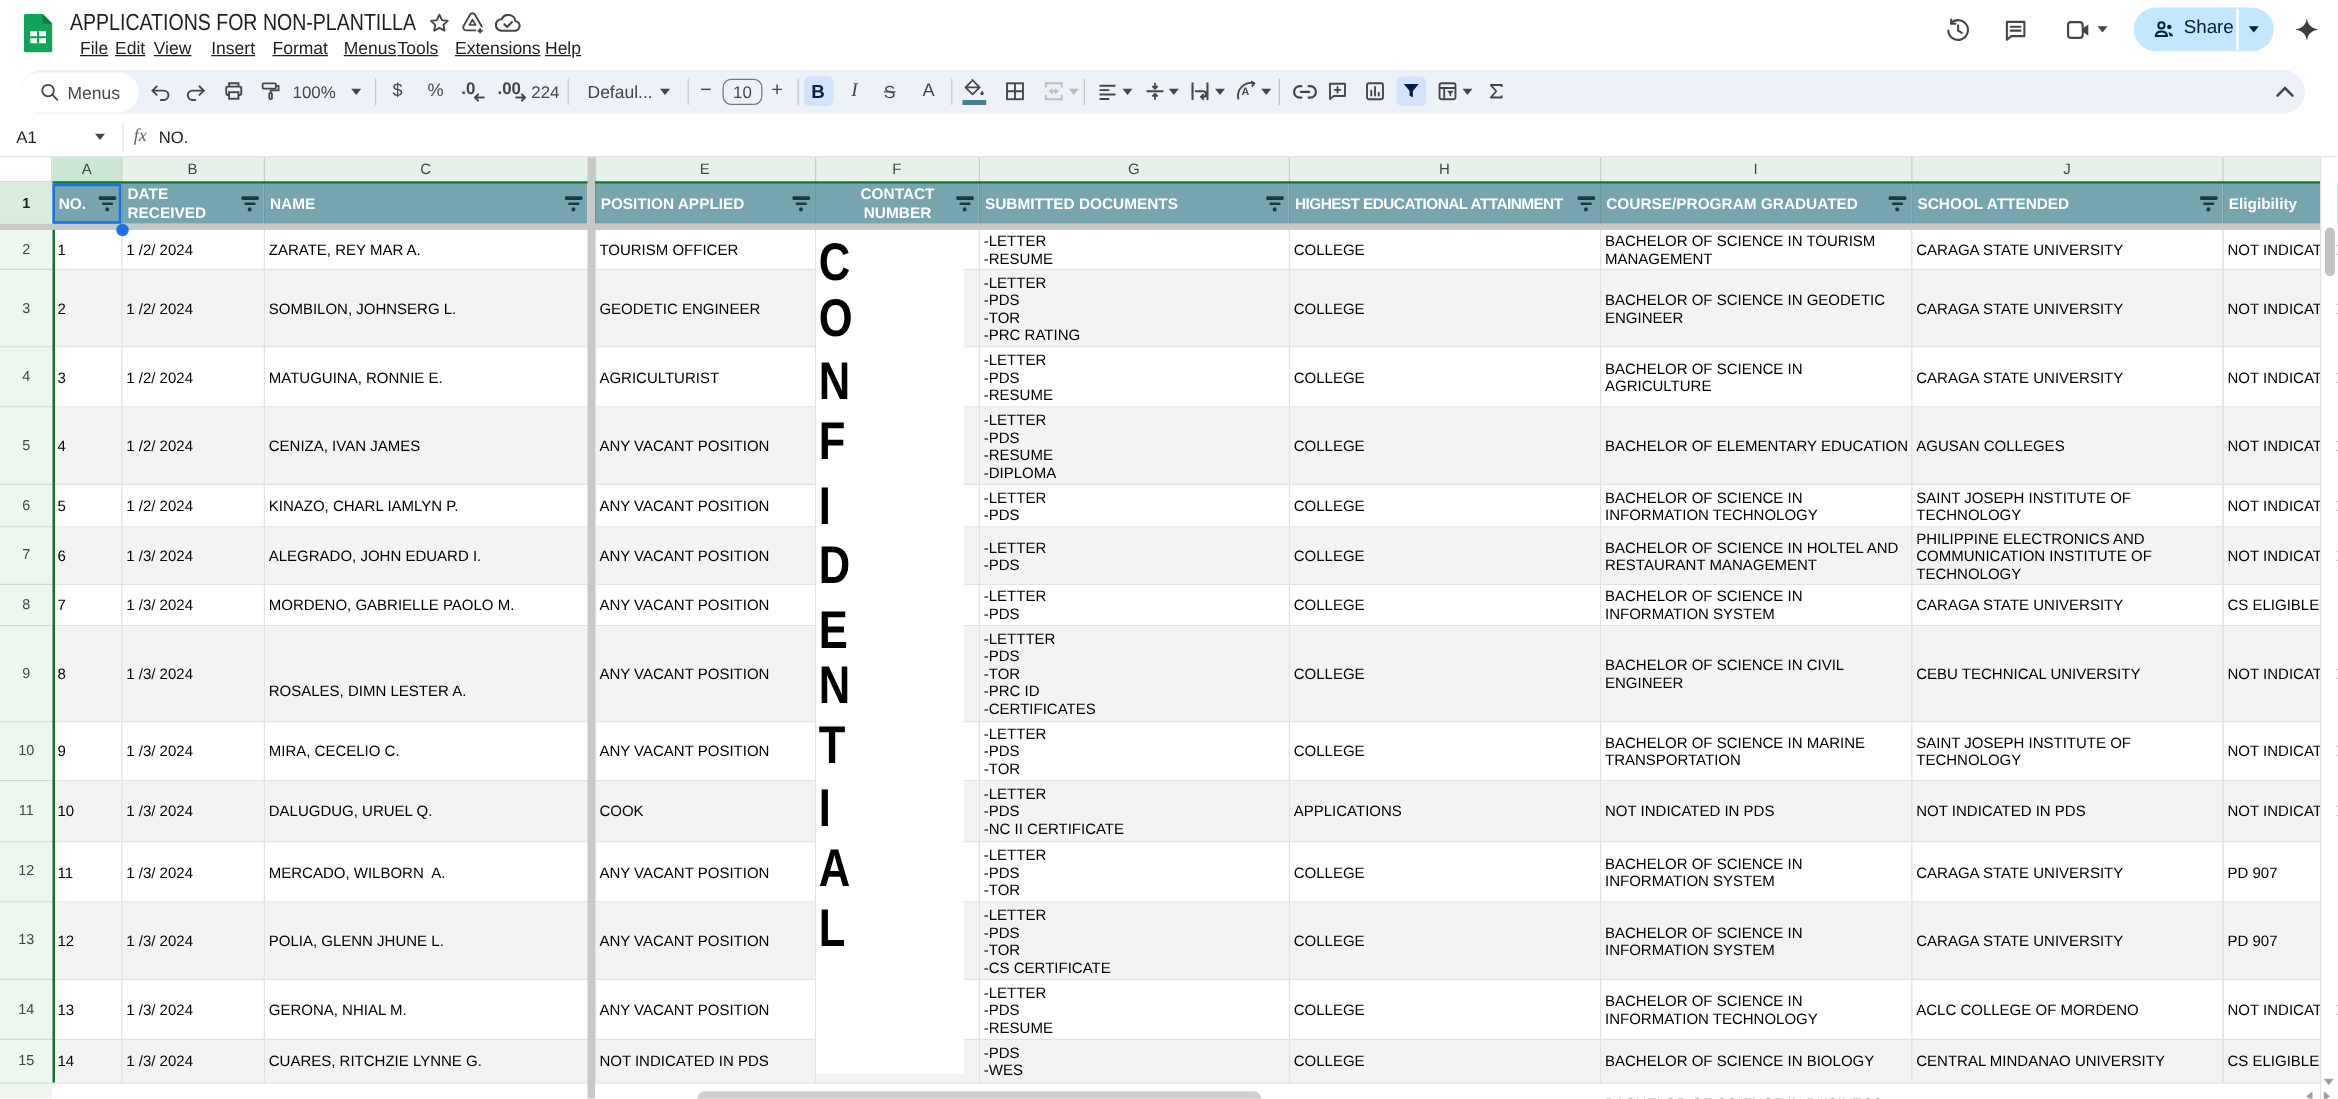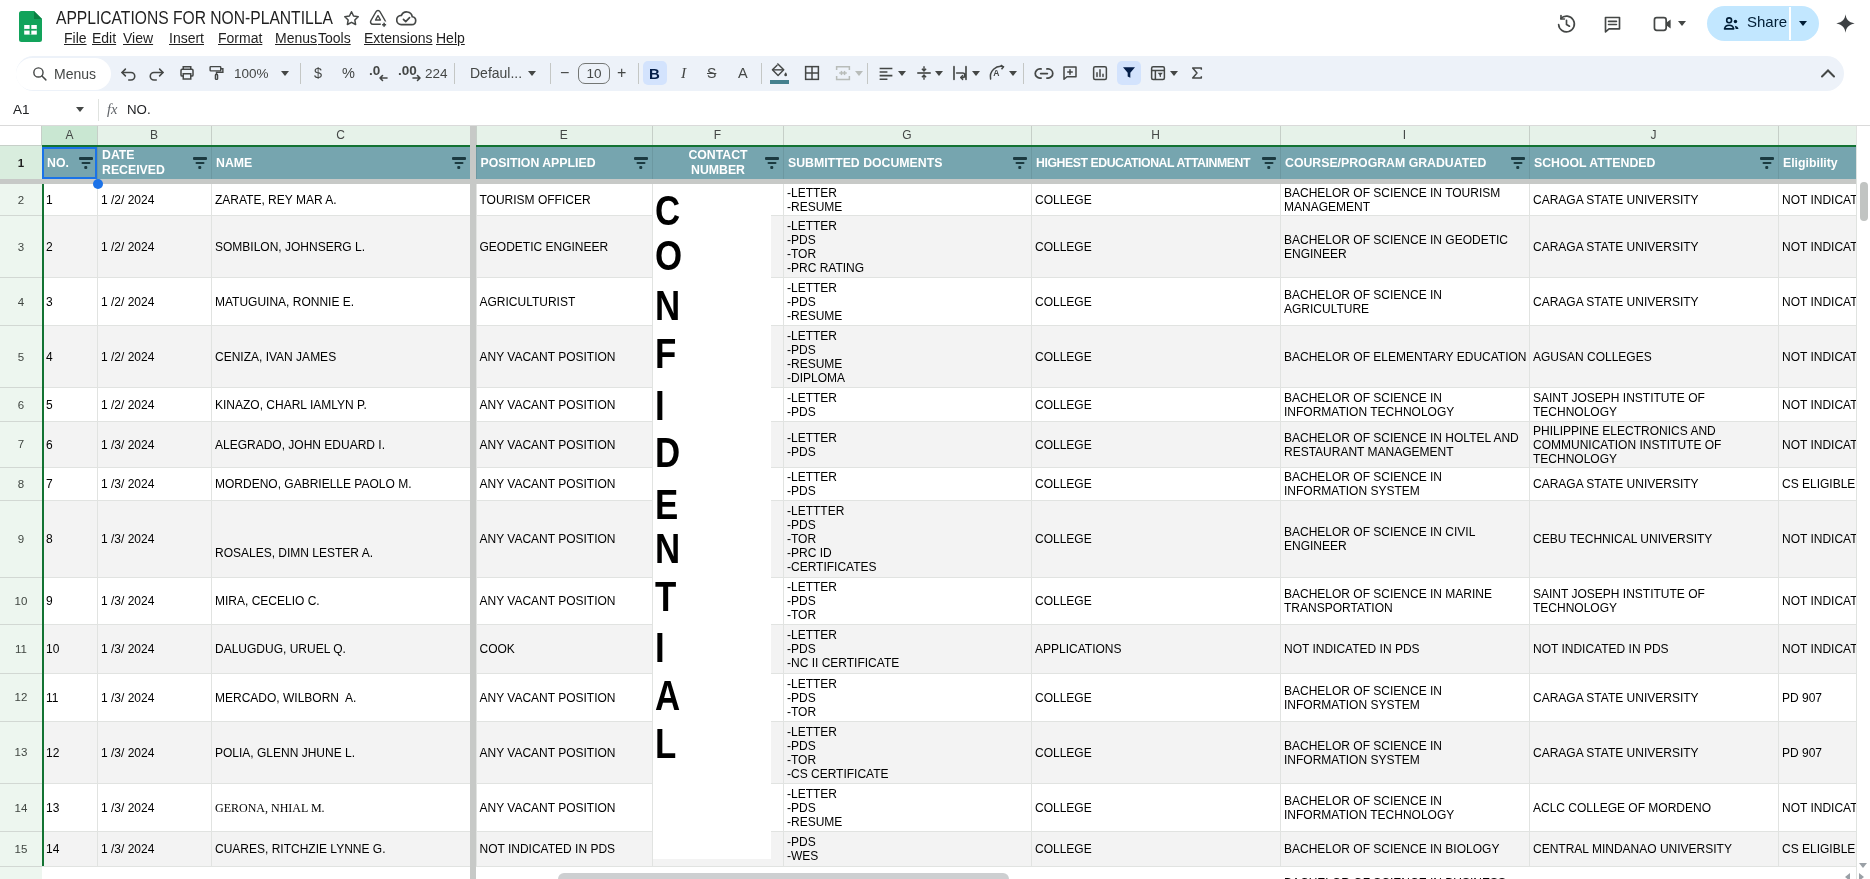--- a/index.html
+++ b/index.html
@@ -680,21 +680,21 @@
   </div>
 <div class="cell" style="left:1778.0px;top:721.5px;width:249.0px;height:62.5px;">
     <div class="cin">PD 907</div>
   </div>
 <div class="cell" style="left:42.0px;top:784.0px;width:55.0px;height:48.0px;">
     <div class="cin">13</div>
   </div>
 <div class="cell" style="left:97.0px;top:784.0px;width:114.0px;height:48.0px;">
     <div class="cin">1 /3/ 2024</div>
   </div>
-<div class="cell" style="left:211.0px;top:784.0px;width:259.0px;height:48.0px;font-family:Liberation Serif, serif;">
+<div class="cell" style="left:211.0px;top:784.0px;width:259.0px;height:48.0px;">
     <div class="cin">GERONA, NHIAL M.</div>
   </div>
 <div class="cell" style="left:475.5px;top:784.0px;width:176.5px;height:48.0px;">
     <div class="cin">ANY VACANT POSITION</div>
   </div>
 <div class="cell" style="left:783.0px;top:784.0px;width:248.0px;height:48.0px;">
     <div class="cin">-LETTER<br>-PDS<br>-RESUME</div>
   </div>
 <div class="cell" style="left:1031.0px;top:784.0px;width:249.0px;height:48.0px;">
     <div class="cin">COLLEGE</div>

